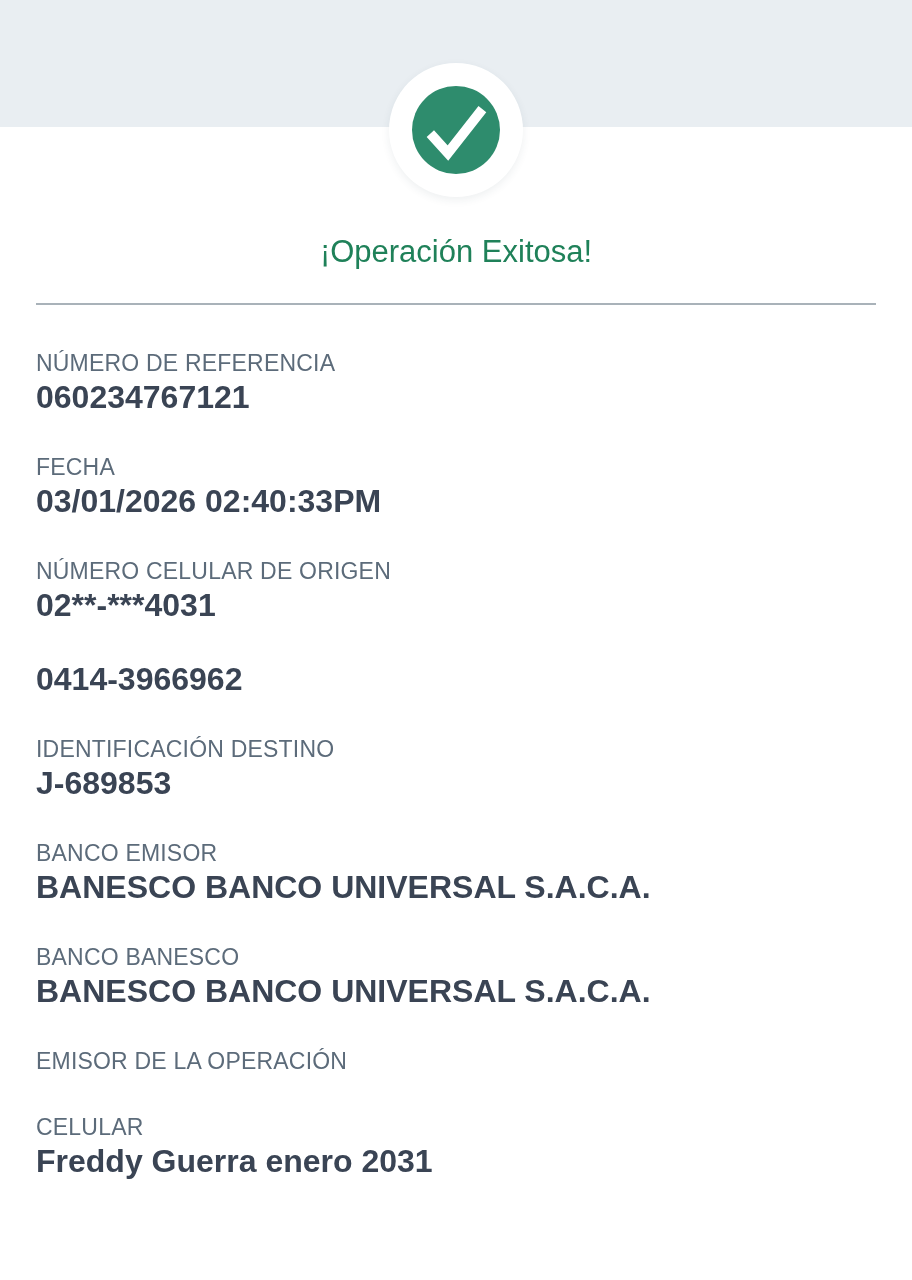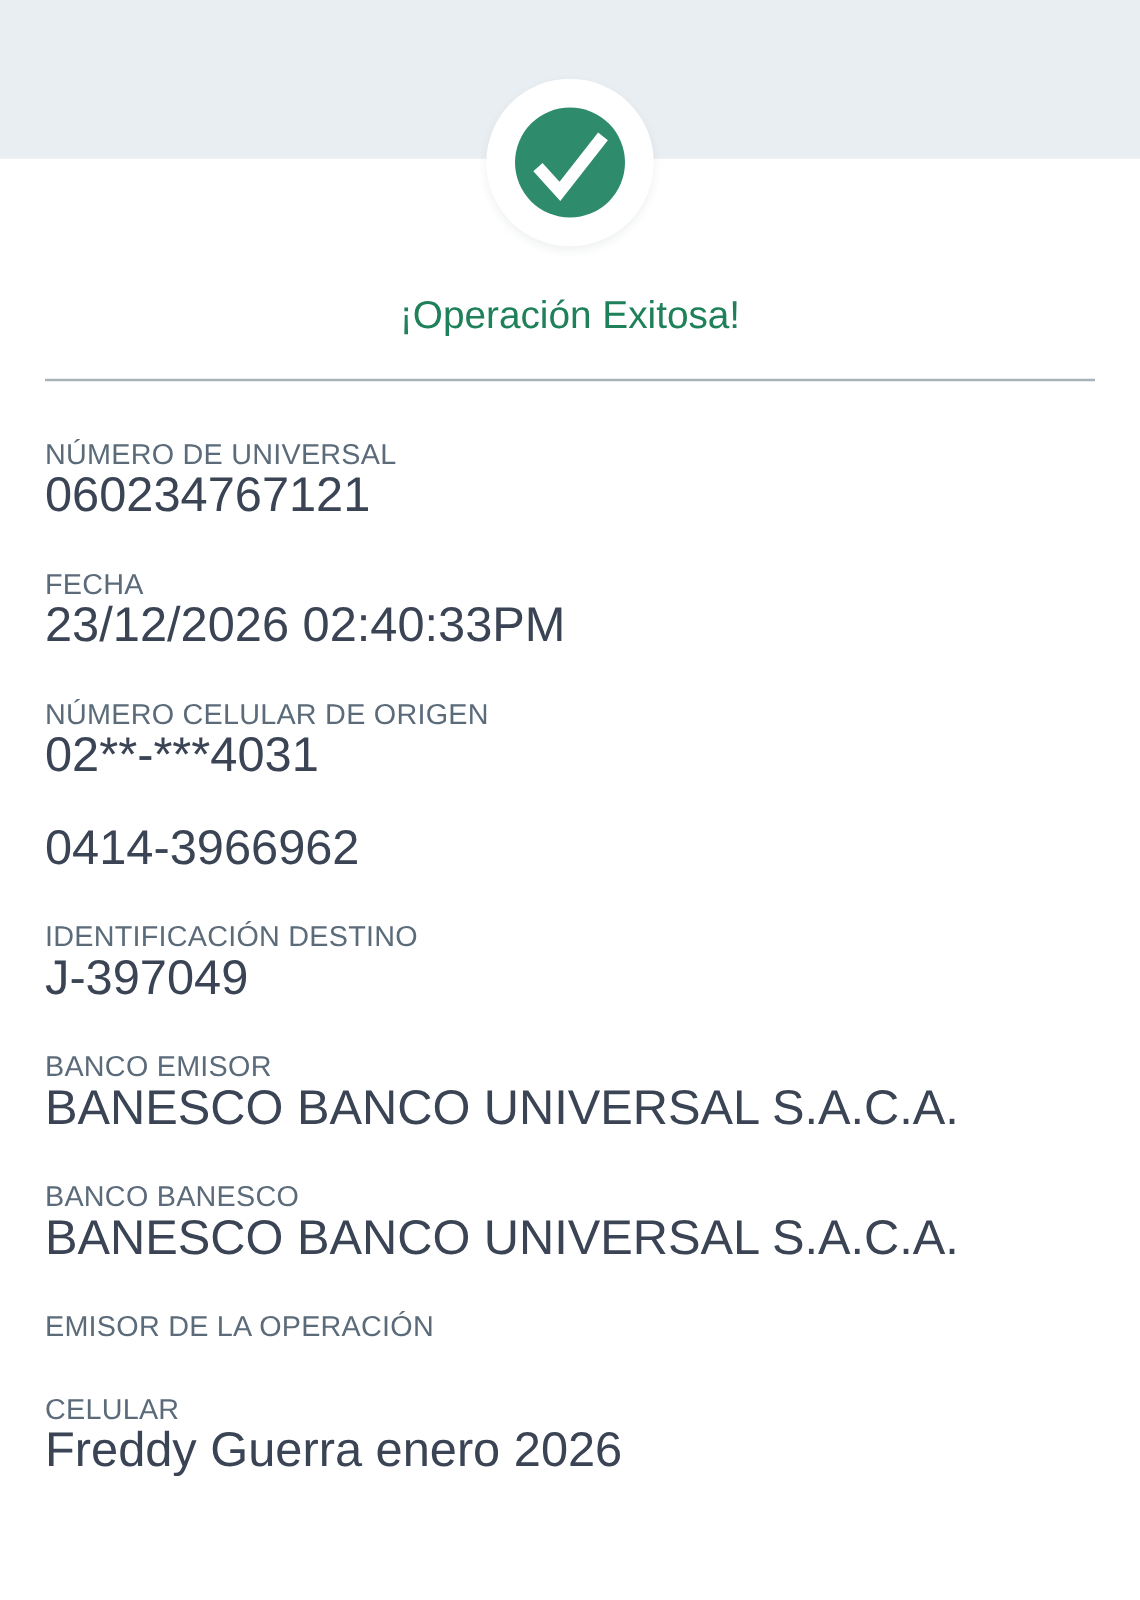--- a/index.html
+++ b/index.html
@@ -76,23 +76,23 @@
   .field {
     margin-bottom: 36px;
   }
   .field-label {
     font-size: 23px;
     line-height: 30px;
     color: var(--label-gray);
     letter-spacing: 0.2px;
   }
   .field-value {
-    font-size: 39px;
+    font-size: 32px;
     line-height: 38px;
-    font-weight: 400;
+    font-weight: 700;
     color: var(--value-dark);
   }
 </style>
 </head>
 <body>
 
 <div class="page">
 
   <div class="header-band"></div>
 
@@ -104,56 +104,56 @@
     </div>
   </div>
 
   <h1 class="title">¡Operación Exitosa!</h1>
 
   <hr class="divider">
 
   <div class="fields">
 
       <div class="field">
-        <div class="field-label">NÚMERO DE UNIVERSAL</div>
+        <div class="field-label">NÚMERO DE REFERENCIA</div>
         <div class="field-value">060234767121</div>
       </div>
 
       <div class="field">
         <div class="field-label">FECHA</div>
-        <div class="field-value">23/12/2026 02:40:33PM</div>
+        <div class="field-value">03/01/2026 02:40:33PM</div>
       </div>
 
       <div class="field">
         <div class="field-label">NÚMERO CELULAR DE ORIGEN</div>
         <div class="field-value">02**-***4031</div>
       </div>
 
       <div class="field">
         <div class="field-value">0414-3966962</div>
       </div>
 
       <div class="field">
         <div class="field-label">IDENTIFICACIÓN DESTINO</div>
-        <div class="field-value">J-397049</div>
+        <div class="field-value">J-689853</div>
       </div>
 
       <div class="field">
         <div class="field-label">BANCO EMISOR</div>
         <div class="field-value">BANESCO BANCO UNIVERSAL S.A.C.A.</div>
       </div>
 
       <div class="field">
         <div class="field-label">BANCO BANESCO</div>
         <div class="field-value">BANESCO BANCO UNIVERSAL S.A.C.A.</div>
       </div>
 
       <div class="field">
         <div class="field-label">EMISOR DE LA OPERACIÓN</div>
       </div>
 
       <div class="field">
         <div class="field-label">CELULAR</div>
-        <div class="field-value">Freddy Guerra enero 2026</div>
+        <div class="field-value">Freddy Guerra enero 2031</div>
       </div>
     </div>
 
 </div>
 
 </body></html>

